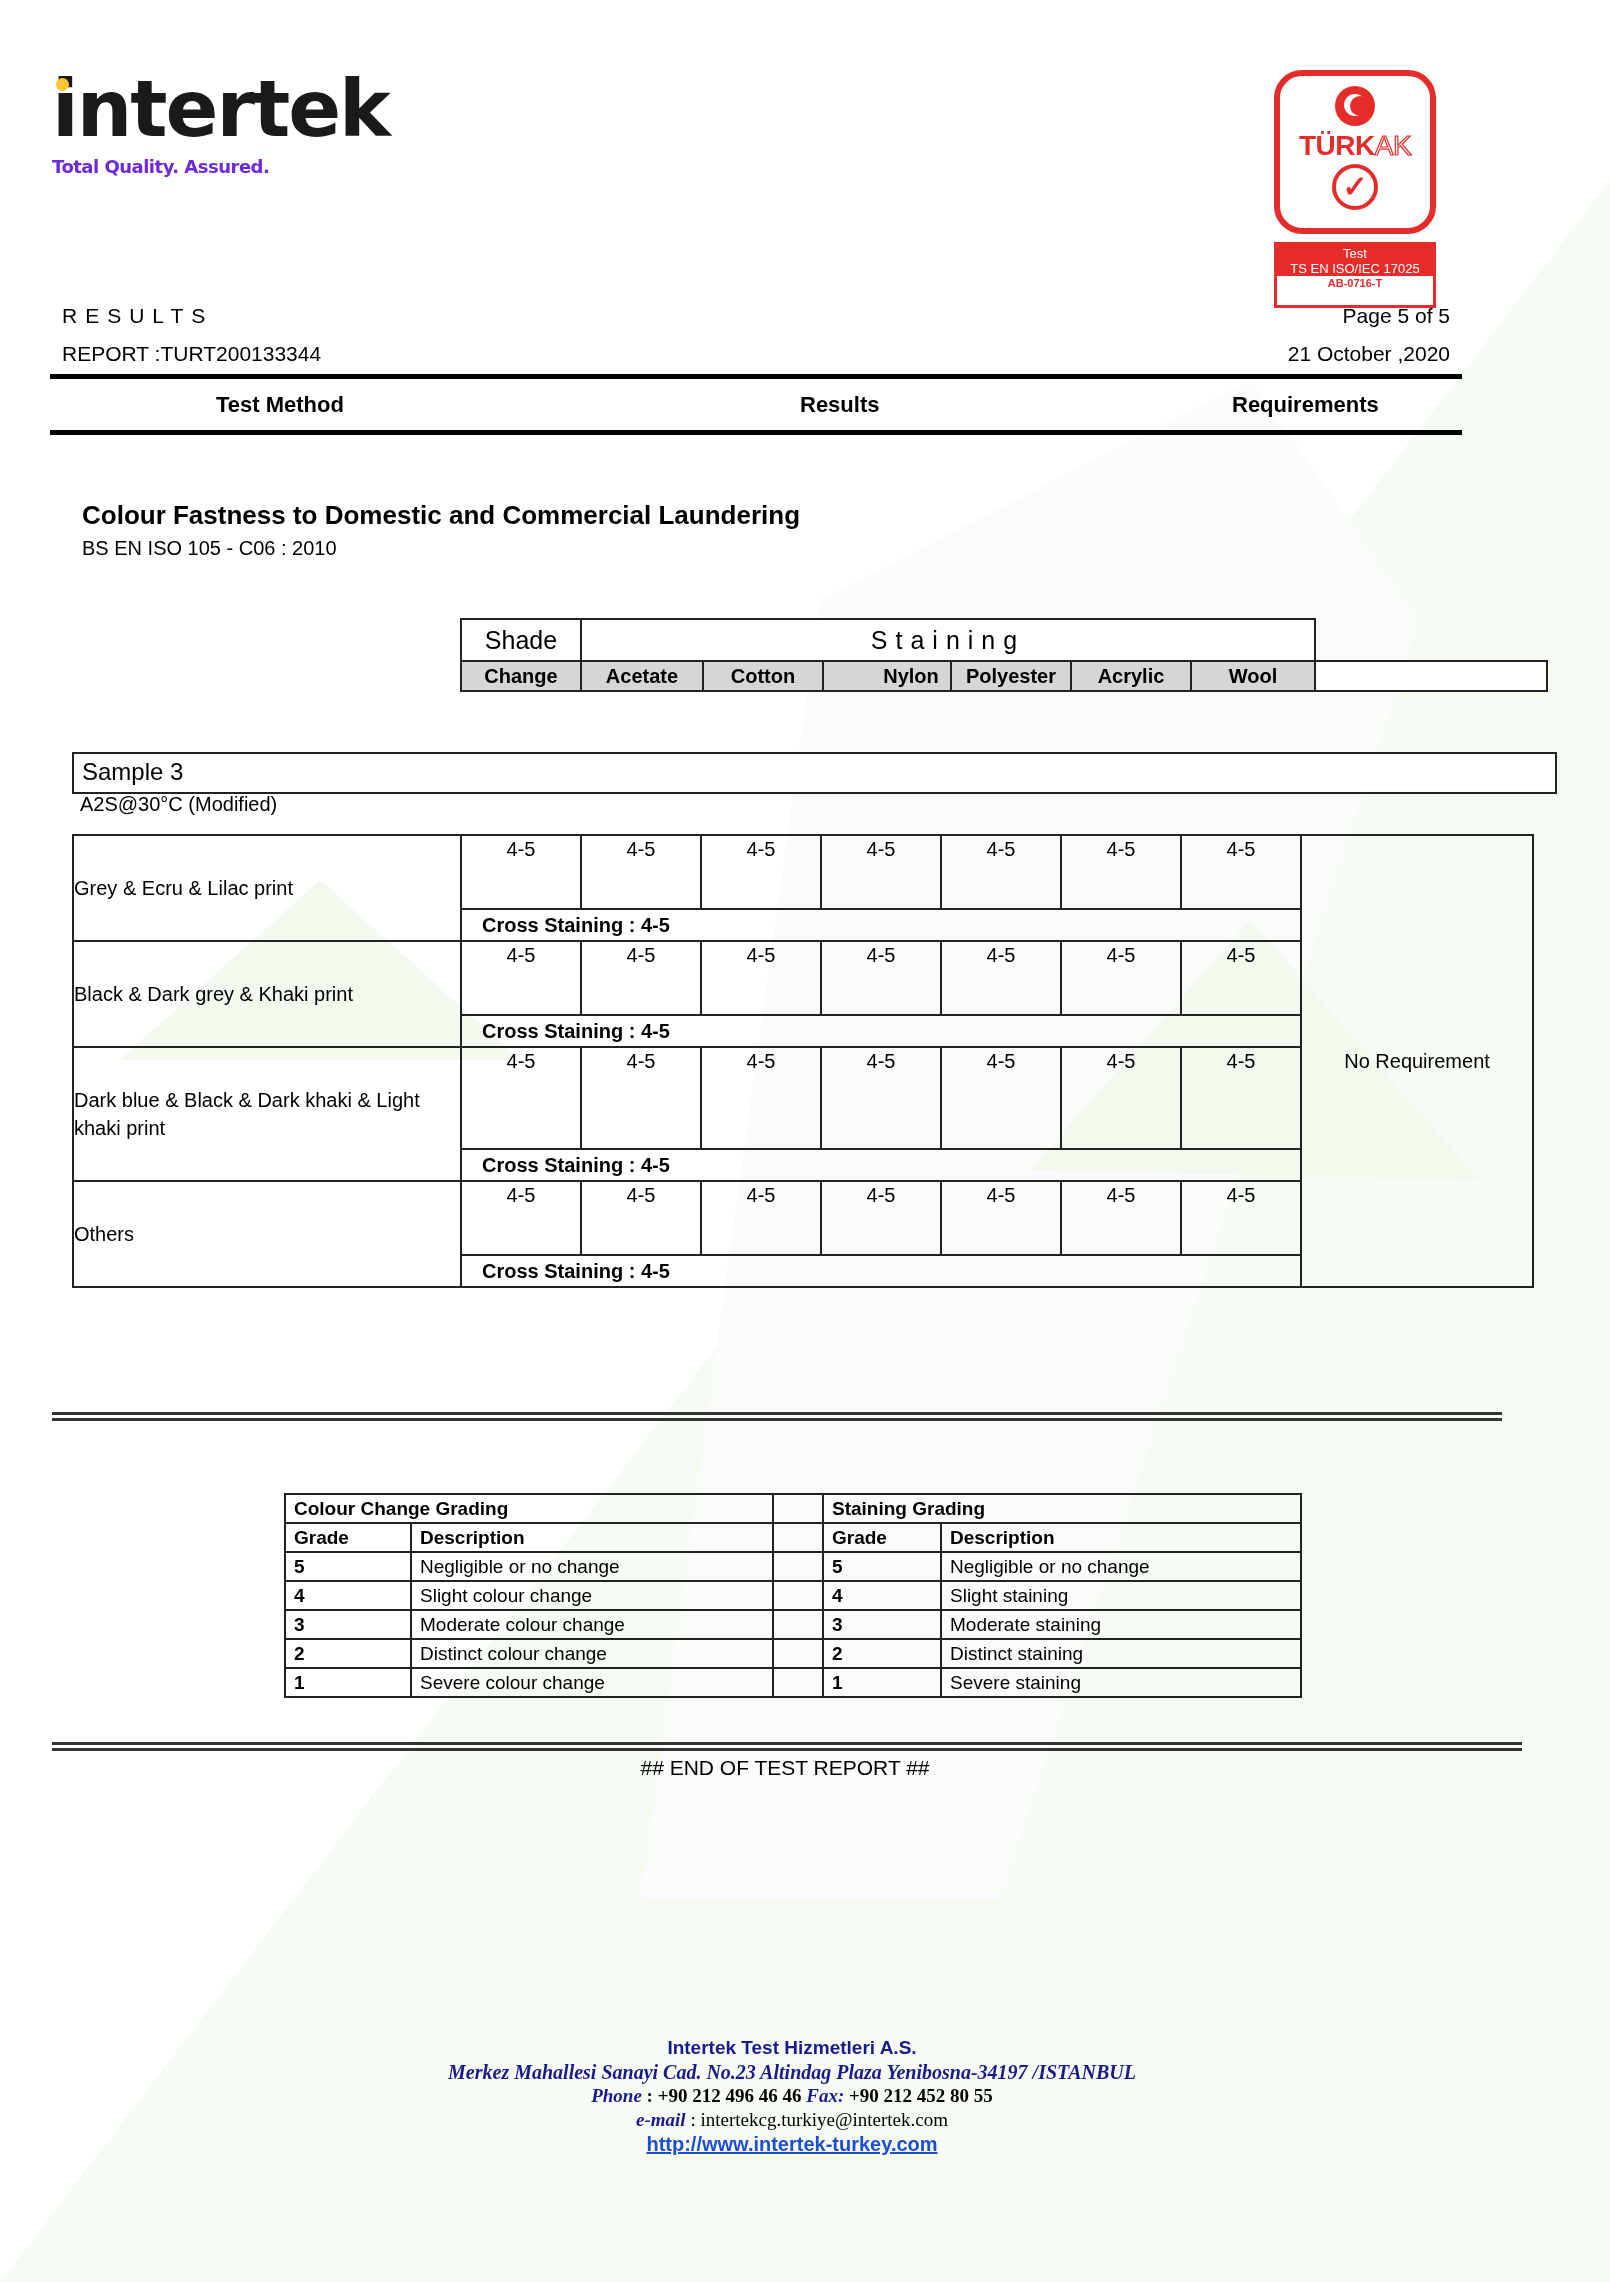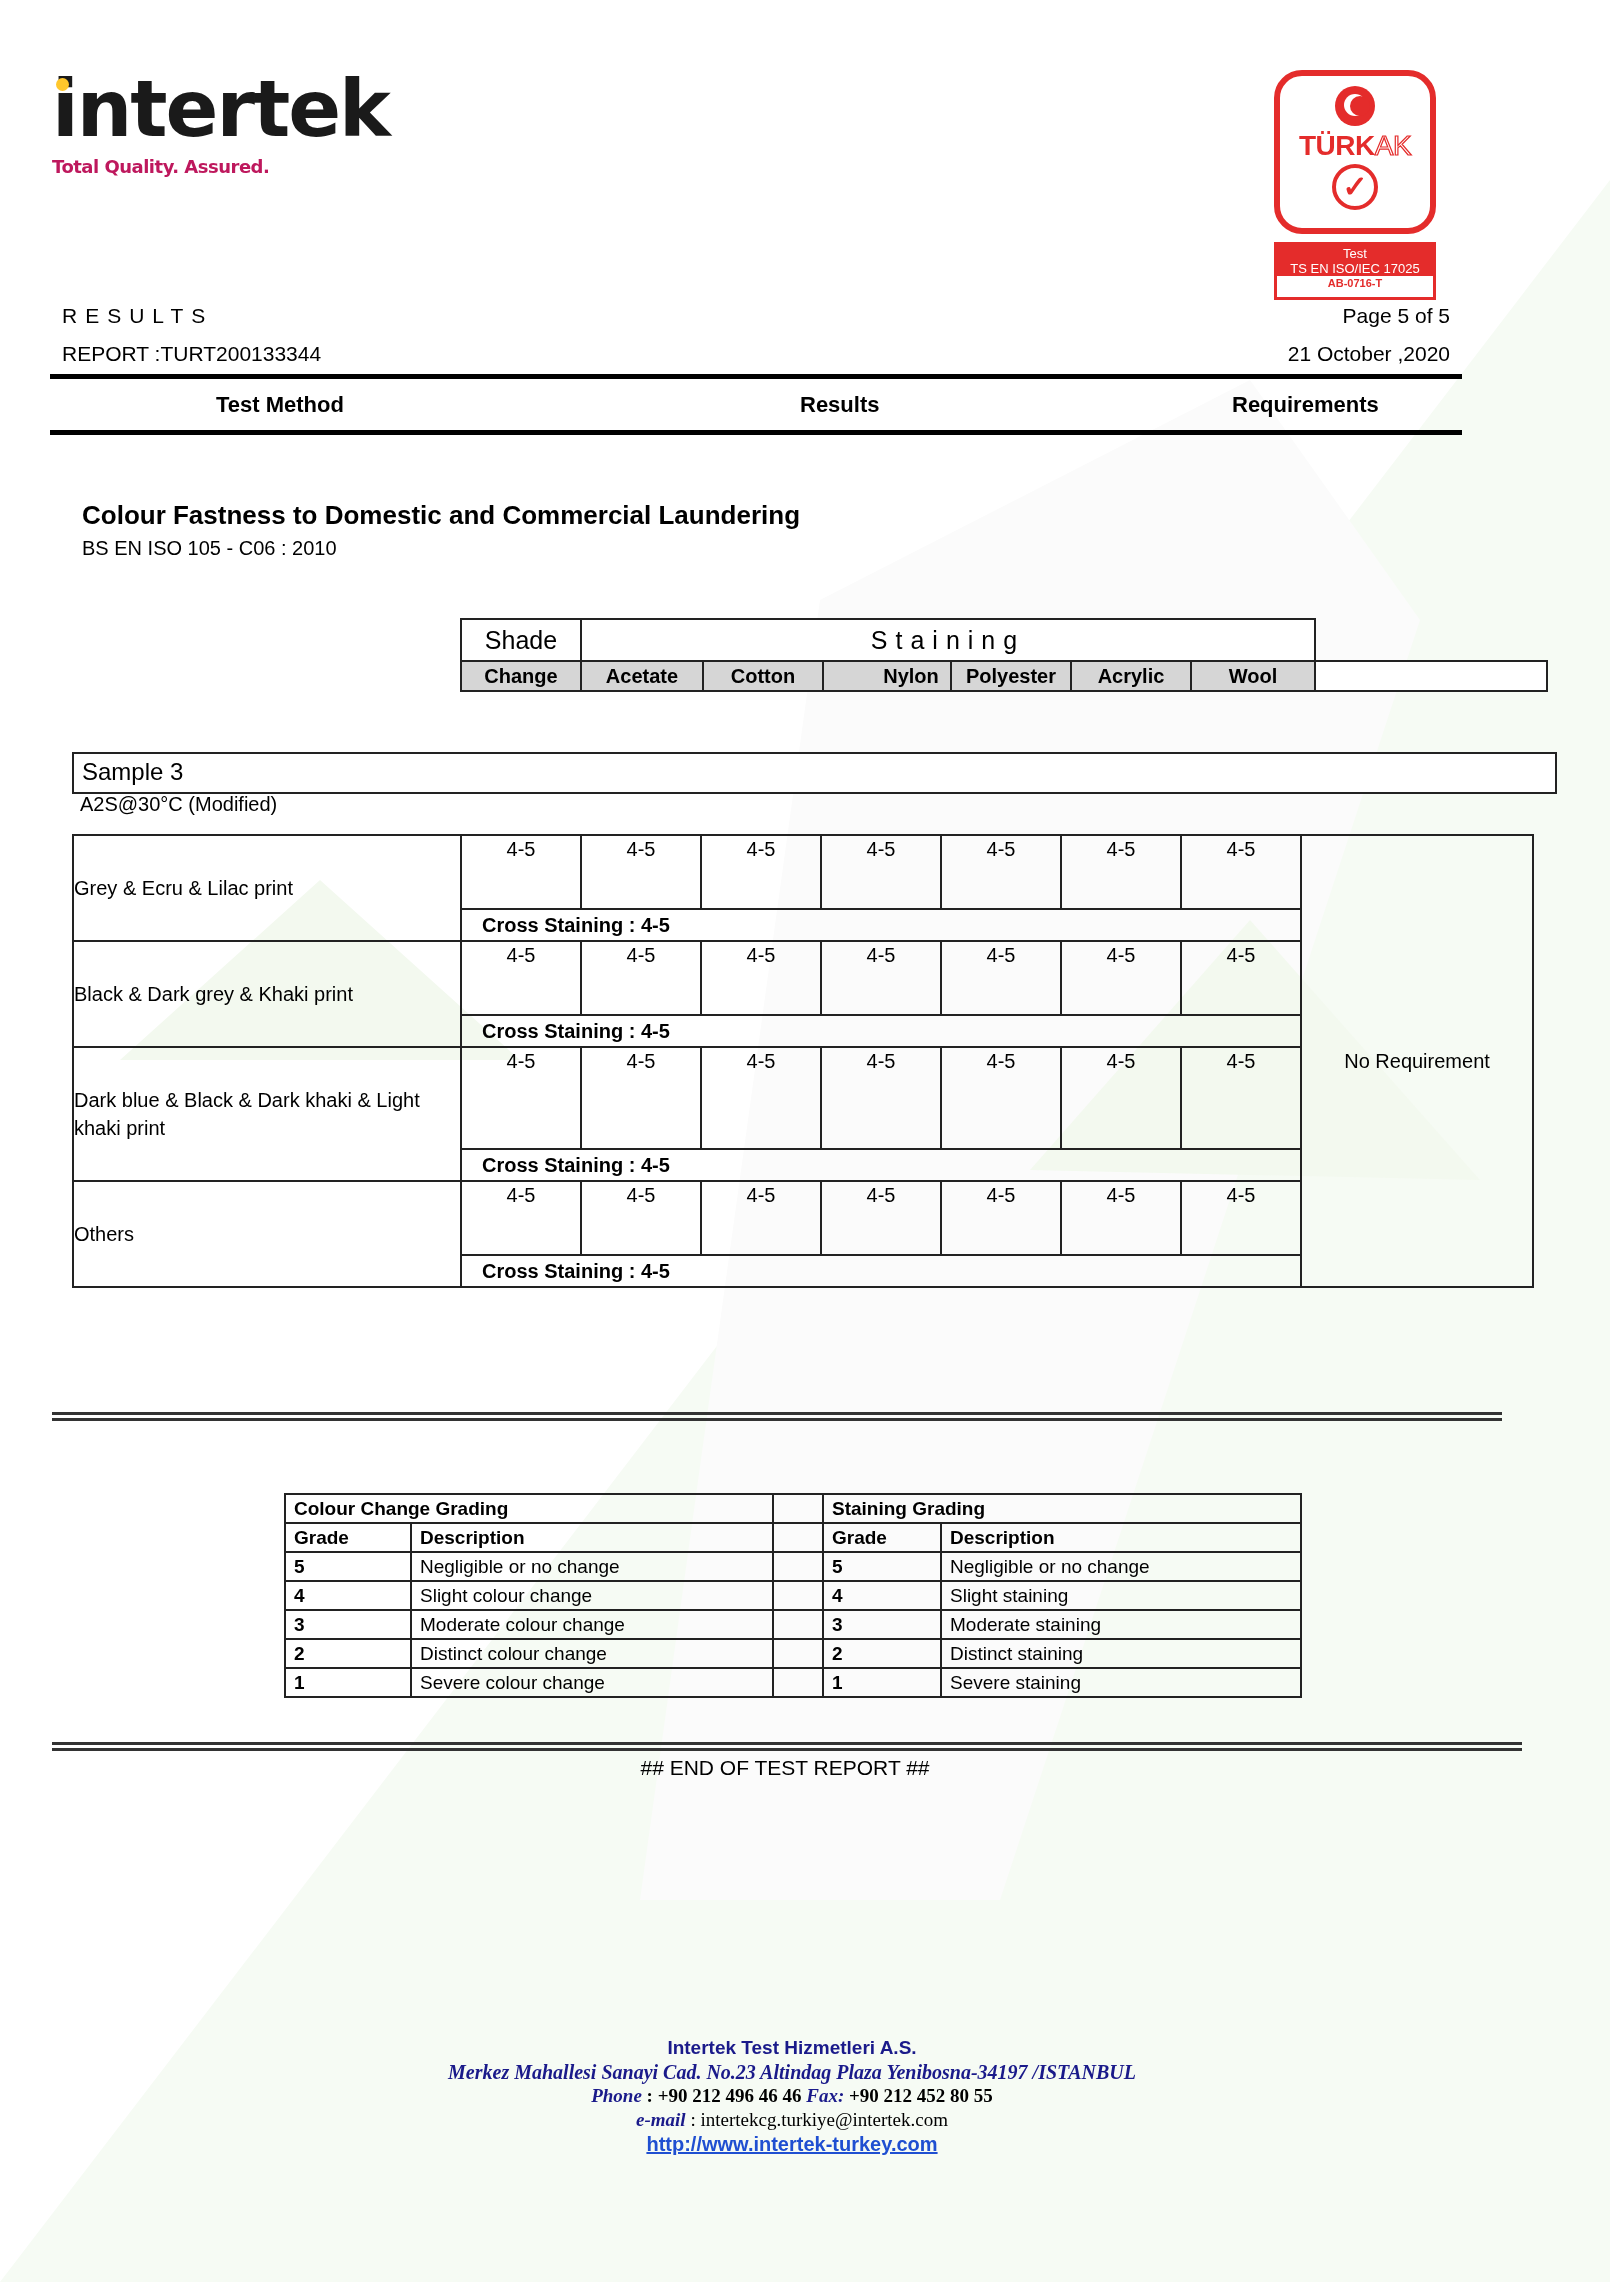--- a/index.html
+++ b/index.html
@@ -6,33 +6,33 @@
     html, body { width: 1610px; height: 2282px; background: #ffffff; overflow: hidden; }
     body { position: relative; font-family: "Liberation Sans", sans-serif; color: #000; }
 
     .watermark { position: absolute; inset: 0; pointer-events: none; z-index: 0; }
     .abs { position: absolute; z-index: 1; }
 
     
     .logo { left: 52px; top: 70px; }
     .logo-word { font-family: "DejaVu Sans", sans-serif; font-weight: bold; font-size: 78px; letter-spacing: -2px; color: #1a1a1a; line-height: 1; position: relative; }
     .logo-dot { position: absolute; left: 4px; top: 8px; width: 13px; height: 13px; border-radius: 50%; background: #ffc72c; }
-    .logo-tagline { font-family: "DejaVu Sans", sans-serif; font-weight: bold; font-size: 18px; letter-spacing: -0.5px; color: #be185d; margin-top: 8px; }
+    .logo-tagline { font-family: "DejaVu Sans", sans-serif; font-weight: bold; font-size: 18px; letter-spacing: -0.5px; color: #6d28d9; margin-top: 8px; }
 
     
     .badge { left: 1274px; top: 70px; width: 165px; }
     .badge-box { width: 162px; height: 164px; border: 6px solid #e42c2b; border-radius: 28px; display: flex; flex-direction: column; align-items: center; padding-top: 10px; background: #fff; }
     .badge-crest { width: 40px; height: 40px; border-radius: 50%; background: #e42c2b; position: relative; }
     .badge-crest::before { content: ""; position: absolute; left: 9px; top: 8px; width: 22px; height: 22px; border-radius: 50%; background: #fff; }
     .badge-crest::after { content: ""; position: absolute; left: 15px; top: 10px; width: 20px; height: 20px; border-radius: 50%; background: #e42c2b; }
     .badge-name { font-size: 28px; font-weight: bold; color: #e42c2b; margin-top: 4px; letter-spacing: -0.5px; }
     .badge-name .outline { color: #fff; -webkit-text-stroke: 1.2px #e42c2b; font-weight: normal; }
     .badge-check { width: 46px; height: 46px; border: 4px solid #e42c2b; border-radius: 50%; margin-top: 2px; display: flex; align-items: center; justify-content: center; color: #e42c2b; font-size: 30px; font-weight: bold; line-height: 1; }
     .badge-strip { width: 162px; background: #e42c2b; color: #fff; text-align: center; font-size: 13px; line-height: 15px; padding-top: 4px; margin-top: 8px; }
-    .badge-code { background: #fff; border: 3px solid #e42c2b; border-top: none; color: #e42c2b; font-size: 11px; font-weight: bold; height: 24px; line-height: 14px; }
+    .badge-code { background: #fff; border: 3px solid #e42c2b; border-top: none; color: #e42c2b; font-size: 11px; font-weight: bold; height: 32px; line-height: 14px; }
 
     .results-title { left: 62px; top: 304px; font-size: 21px; letter-spacing: 8px; }
     .report-no { left: 62px; top: 342px; font-size: 21px; }
     .page-no { right: 160px; top: 304px; font-size: 21px; }
     .report-date { right: 160px; top: 342px; font-size: 21px; }
 
     .rule { left: 50px; width: 1412px; height: 5px; background: #000; }
     .col-head { top: 392px; font-size: 22px; font-weight: bold; }
 
     .section-title { left: 82px; top: 500px; font-size: 26px; font-weight: bold; }

